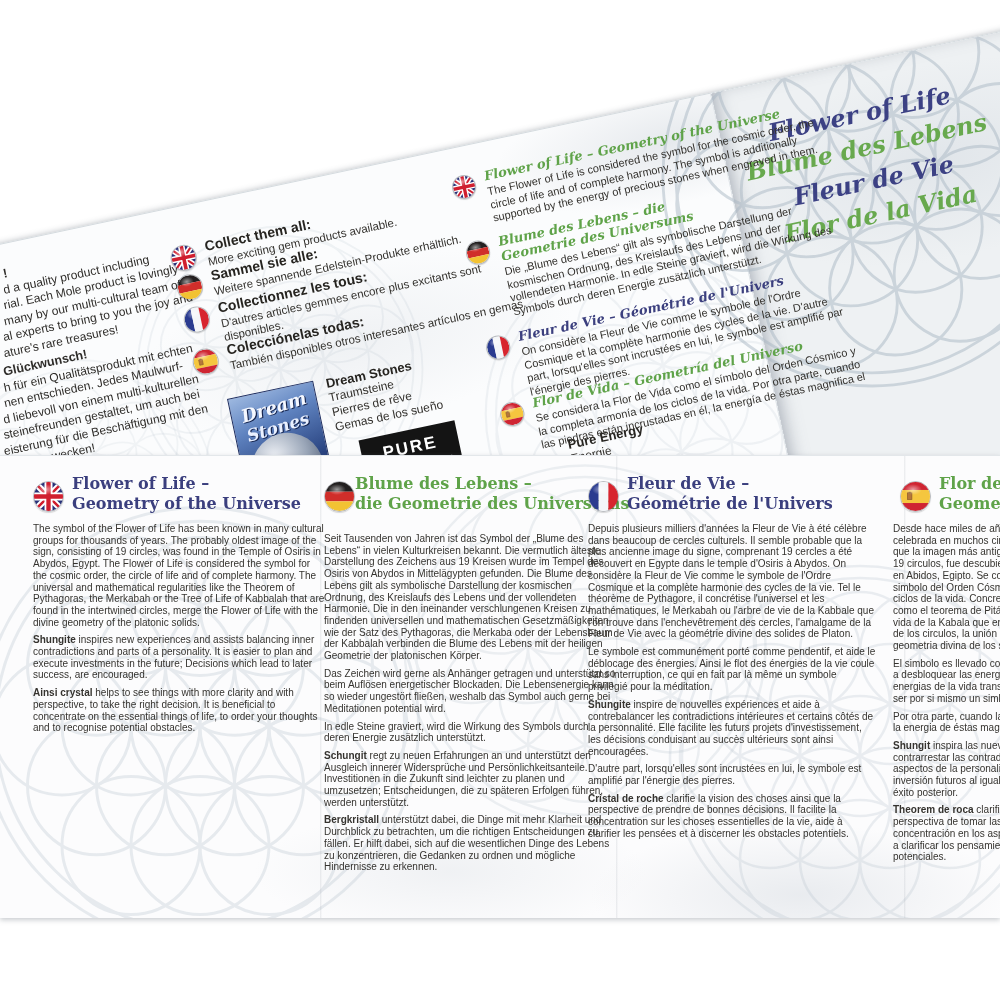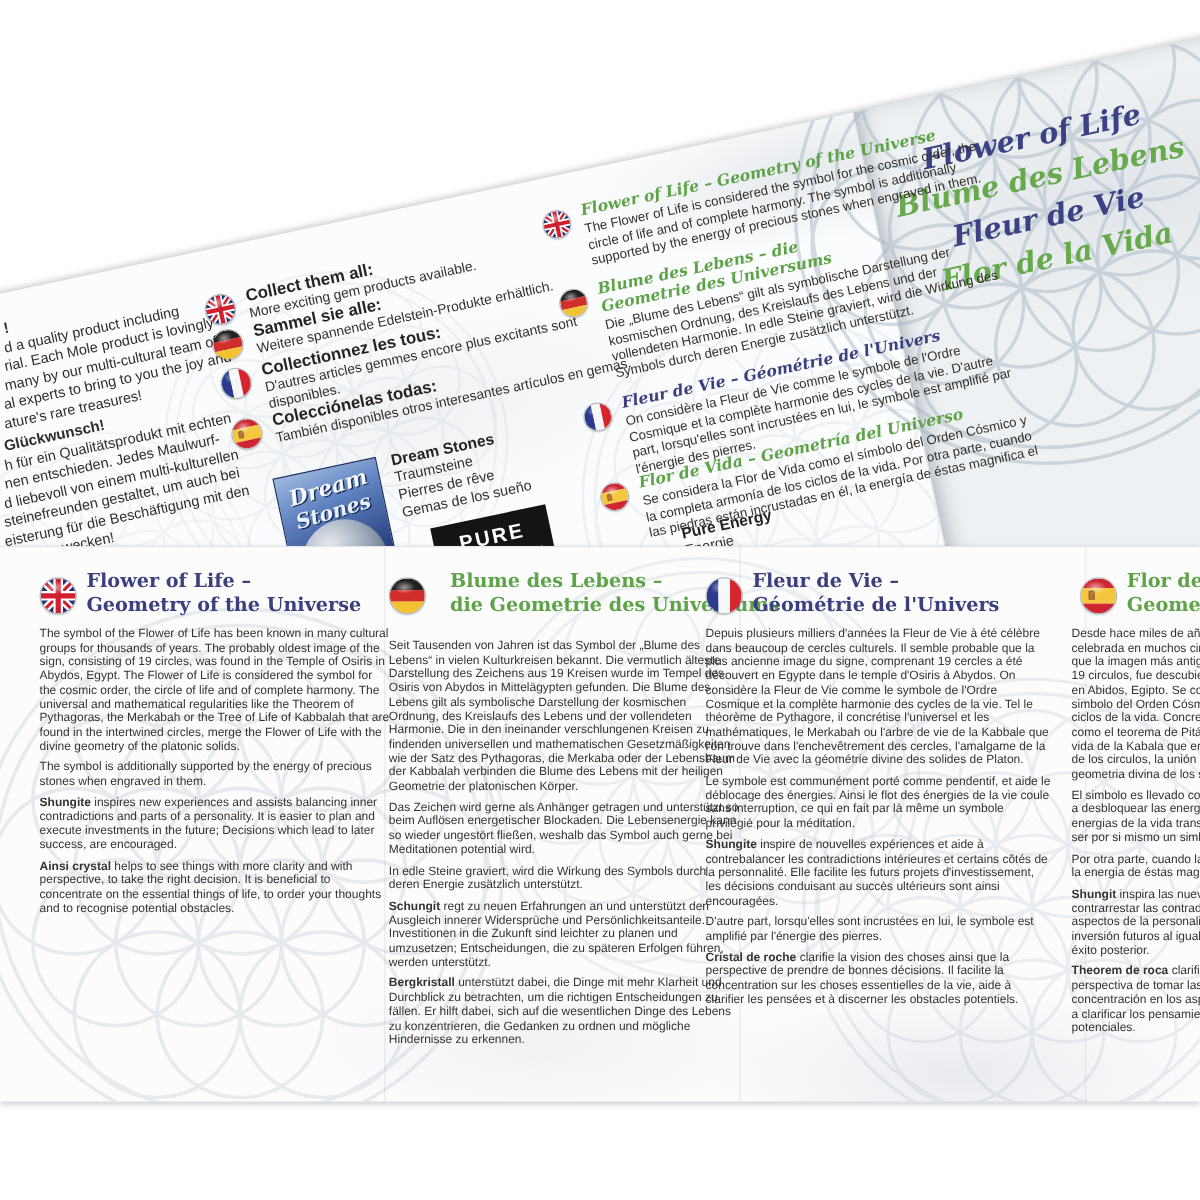--- a/index.html
+++ b/index.html
@@ -334,33 +334,32 @@
         <svg viewBox="0 0 40 40">
           <use href="#uk-sym"></use>
         </svg>
       </span>
     <div style="margin-left:39px">
       <div class="bheading" style="color:#3b3f7e">Flower of Life –</div>
       <div class="bheading" style="color:#3b3f7e">Geometry of the Universe</div>
     </div>
     <div class="bbody" style="margin-top:10px">
       <p>The symbol of the Flower of Life has been known in many cultural groups for thousands of years. The probably oldest image of the sign, consisting of 19 circles, was found in the Temple of Osiris in Abydos, Egypt. The Flower of Life is considered the symbol for the cosmic order, the circle of life and of complete harmony. The universal and mathematical regularities like the Theorem of Pythagoras, the Merkabah or the Tree of Life of Kabbalah that are found in the intertwined circles, merge the Flower of Life with the divine geometry of the platonic solids.</p>
-      <p>The symbol is additionally supported by the energy of precious stones when engraved in them.</p>
       <p><b>Shungite</b><span> inspires new experiences and assists balancing inner contradictions and parts of a personality. It is easier to plan and execute investments in the future; Decisions which lead to later success, are encouraged.</span></p>
       <p><b>Ainsi crystal</b><span> helps to see things with more clarity and with perspective, to take the right decision. It is beneficial to concentrate on the essential things of life, to order your thoughts and to recognise potential obstacles.</span></p>
     </div>
   </div>
 
   <div class="bcol" style="left:324px;top:18px;width:292px">
     <span class="flag-wrap" style="left:0;top:7px">
         <svg viewBox="0 0 40 40">
           <use href="#de-sym"></use>
         </svg>
       </span>
-    <div style="margin-left:51px">
+    <div style="margin-left:31px">
       <div class="bheading" style="color:#5fa349">Blume des Lebens –</div>
       <div class="bheading" style="color:#5fa349">die Geometrie des Universums</div>
     </div>
     <div class="bbody" style="margin-top:20px">
       <p>Seit Tausenden von Jahren ist das Symbol der „Blume des Lebens“ in vielen Kulturkreisen bekannt. Die vermutlich älteste Darstellung des Zeichens aus 19 Kreisen wurde im Tempel des Osiris von Abydos in Mittelägypten gefunden. Die Blume des Lebens gilt als symbolische Darstellung der kosmischen Ordnung, des Kreislaufs des Lebens und der vollendeten Harmonie. Die in den ineinander verschlungenen Kreisen zu findenden universellen und mathematischen Gesetzmäßigkeiten wie der Satz des Pythagoras, die Merkaba oder der Lebensbaum der Kabbalah verbinden die Blume des Lebens mit der heiligen Geometrie der platonischen Körper.</p>
       <p>Das Zeichen wird gerne als Anhänger getragen und unterstützt so beim Auflösen energetischer Blockaden. Die Lebensenergie kann so wieder ungestört fließen, weshalb das Symbol auch gerne bei Meditationen potential wird.</p>
       <p>In edle Steine graviert, wird die Wirkung des Symbols durch deren Energie zusätzlich unterstützt.</p>
       <p><b>Schungit</b><span> regt zu neuen Erfahrungen an und unterstützt den Ausgleich innerer Widersprüche und Persönlichkeitsanteile. Investitionen in die Zukunft sind leichter zu planen und umzusetzen; Entscheidungen, die zu späteren Erfolgen führen, werden unterstützt.</span></p>
       <p><b>Bergkristall</b><span> unterstützt dabei, die Dinge mit mehr Klarheit und Durchblick zu betrachten, um die richtigen Entscheidungen zu fällen. Er hilft dabei, sich auf die wesentlichen Dinge des Lebens zu konzentrieren, die Gedanken zu ordnen und mögliche Hindernisse zu erkennen.</span></p>
     </div>

